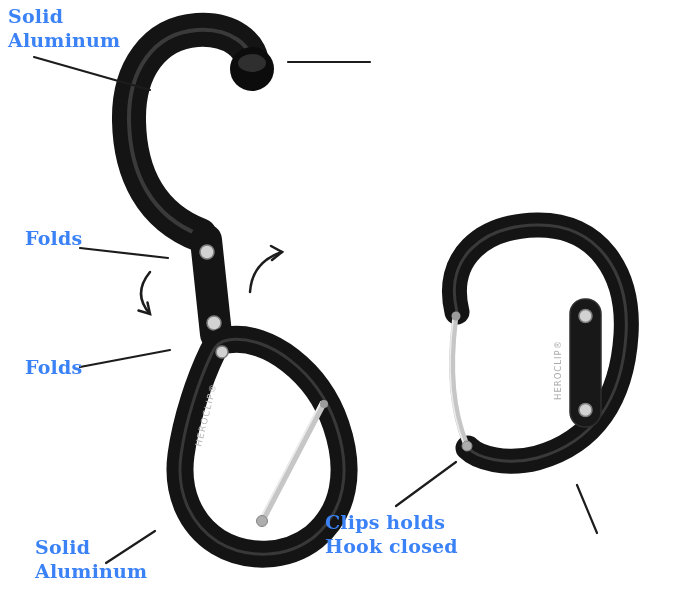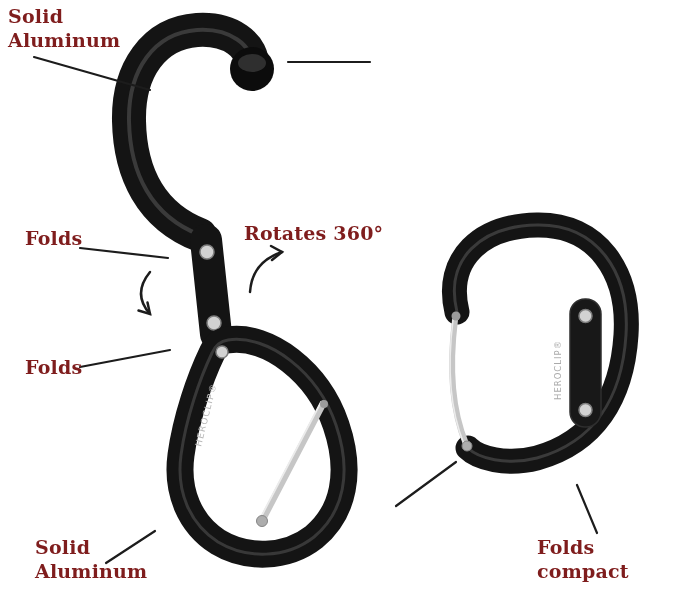--- a/index.html
+++ b/index.html
@@ -6,21 +6,21 @@
   .stage{
     position:relative;
     width:679px;height:613px;
     background:#ffffff;
     overflow:hidden;
     font-family:"DejaVu Serif","Liberation Serif",serif;
   }
   .stage svg{position:absolute;left:0;top:0;}
   .label{
     position:absolute;
-    color:#7f1d1d;
+    color:#3b82f6;
     font-weight:bold;
     font-size:19px;
     line-height:1.28;
     white-space:pre-line;
     letter-spacing:0.2px;
   }
 </style>
 </head>
 <body>
 
@@ -85,23 +85,23 @@
       <path d="M 138.5 310.5 L 150 314 L 147.5 302.5"></path>
     </g>
   </svg>
 
   <div class="label" style="left:8px;top:4px;">Solid
 Aluminum</div>
 
 
   <div class="label" style="left:25px;top:226px;">Folds</div>
 
-  <div class="label" style="left:244px;top:221px;">Rotates 360°</div>
 
   <div class="label" style="left:25px;top:355px;">Folds</div>
 
   <div class="label" style="left:35px;top:535px;">Solid
 Aluminum</div>
 
+  <div class="label" style="left:325px;top:510px;">Clips holds
+Hook closed</div>
 
-  <div class="label" style="left:537px;top:535px;">Folds compact</div>
 
 </div>
 
 </body></html>

